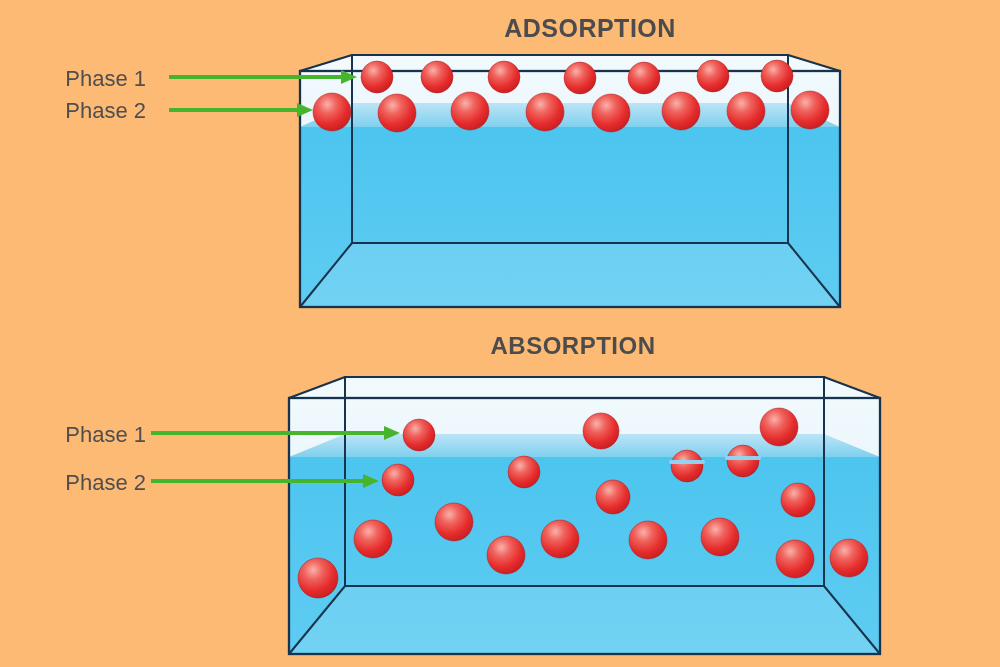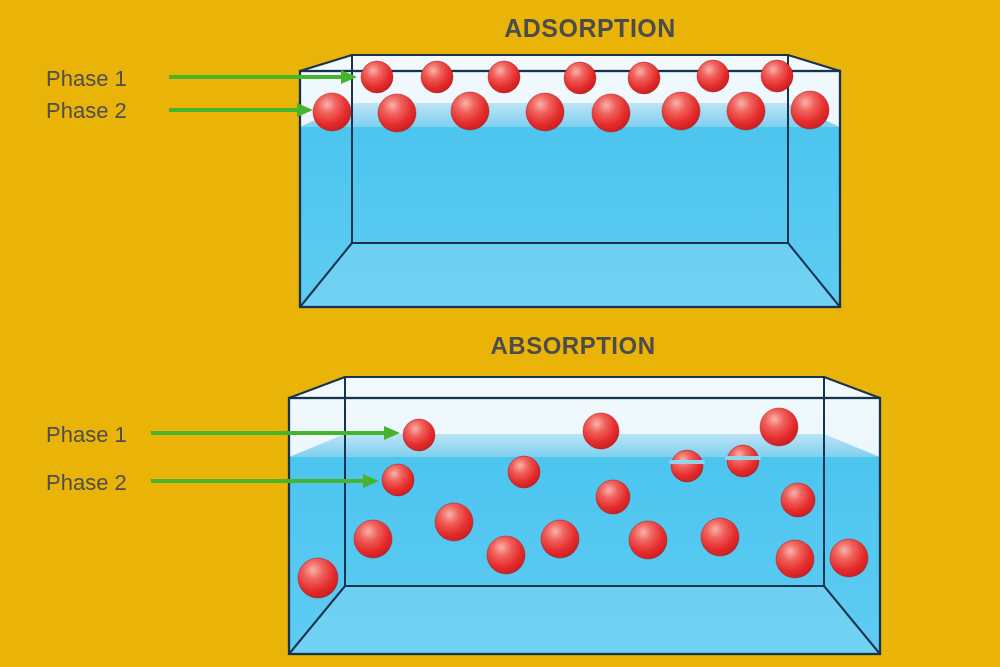--- a/index.html
+++ b/index.html
@@ -1,23 +1,23 @@
 <!DOCTYPE html>
 <html><head>
 <meta charset="utf-8">
 <style>
   html,body{margin:0;padding:0;background:#fff;}
-  .page{position:relative;width:1000px;height:667px;background:#eab308;overflow:hidden;
+  .page{position:relative;width:1000px;height:667px;background:#fdba74;overflow:hidden;
         font-family:"Liberation Sans", sans-serif;}
   #scene{position:absolute;left:0;top:0;}
   .title{position:absolute;text-align:center;font-weight:bold;color:#4c4c4c;
          letter-spacing:0.5px;white-space:nowrap;}
   .title-top{left:390px;top:14px;width:400px;font-size:25px;}
   .title-bottom{left:373px;top:332px;width:400px;font-size:24px;}
-  .lbl{position:absolute;left:46px;width:100px;font-size:22px;
+  .lbl{position:absolute;left:46px;width:100px;text-align:right;font-size:22px;
        color:#4e4e4e;white-space:nowrap;}
   .lbl-a1{top:66px;}
   .lbl-a2{top:98px;}
   .lbl-b1{top:422px;}
   .lbl-b2{top:470px;}
 </style>
 </head>
 <body>
 
 <div class="page">

